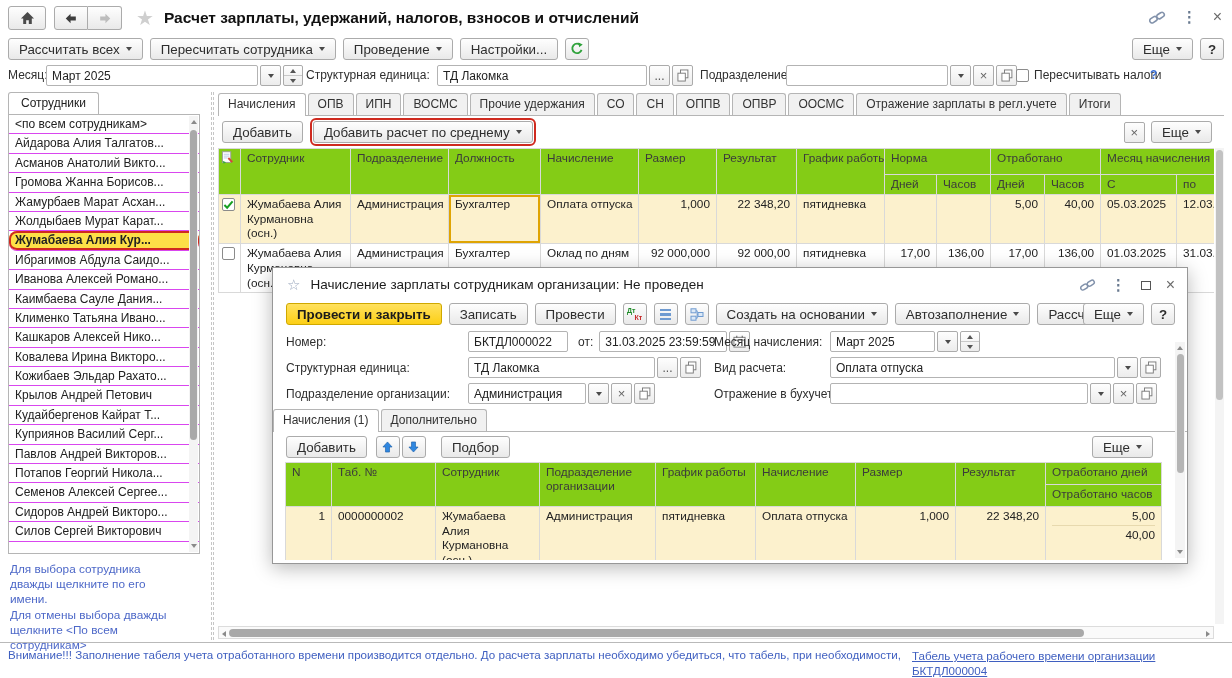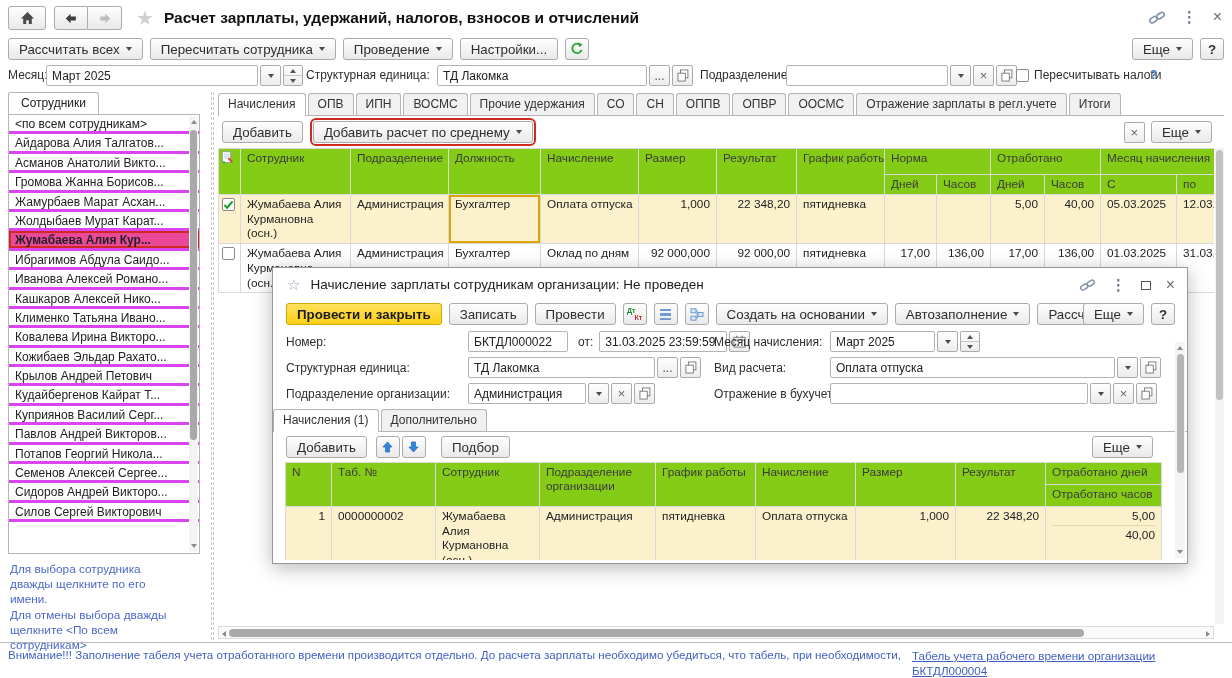--- a/index.html
+++ b/index.html
@@ -52,23 +52,23 @@
   .filterbar .lbl { top:3px; }
   .chk { width:13px; height:13px; border:1px solid #8b8b8b; border-radius:2px; background:#fff; display:inline-flex; align-items:center; justify-content:center; }
   .qmark { color:#3b6fd4; font-weight:bold; }
 
   
   .sidebar { position:absolute; left:8px; top:92px; width:200px; height:548px; }
   .side-tab { display:inline-block; padding:3px 12px 4px; border:1px solid #b5b5b5; border-bottom:none;
               border-radius:3px 3px 0 0; background:#fff; position:relative; z-index:2; }
   .listbox { position:absolute; left:0; top:22px; width:192px; height:440px; border:1px solid #b5b5b5;
              background:#fff; overflow:hidden; }
-  .emp { height:19.4px; line-height:19.4px; padding:0 6px; border-bottom:3px solid #d946ef;
+  .emp { height:19.4px; line-height:19.4px; padding:0 6px; border-bottom:1px solid #d946ef;
          white-space:nowrap; overflow:hidden; }
-  .emp.sel { font-weight:bold; background:#ec4899; box-shadow:inset 0 0 0 2px #cf2a1f; }
+  .emp.sel { font-weight:bold; background:#fde047; box-shadow:inset 0 0 0 2px #cf2a1f;border-radius:8px; }
   .sb-v { position:absolute; right:1px; top:1px; bottom:1px; width:9px; background:#f4f4f4; }
   .sb-v .thumb { position:absolute; left:1px; width:7px; background:#a9a9a9; border-radius:4px; }
   .sb-arrow-up { position:absolute; left:1.5px; top:4px; width:0; height:0;
     border-left:3px solid transparent; border-right:3px solid transparent; border-bottom:4px solid #8a8a8a; }
   .sb-arrow-down { position:absolute; left:1.5px; bottom:4px; width:0; height:0;
     border-left:3px solid transparent; border-right:3px solid transparent; border-top:4px solid #8a8a8a; }
   .side-hint { position:absolute; left:2px; top:470px; width:170px; color:#4d68c8; font-size:11.8px; line-height:1.28; }
   .side-hint div { margin-bottom:1px; }
   .splitter { position:absolute; left:211px; top:92px; height:548px; width:3px;
               border-left:1px dashed #c6c6c6; border-right:1px dashed #c6c6c6; }
@@ -283,22 +283,23 @@
     <div class="listbox">
       <div class="emp">&lt;по всем сотрудникам&gt;</div>
       <div class="emp">Айдарова Алия Талгатов...</div>
       <div class="emp">Асманов Анатолий Викто...</div>
       <div class="emp">Громова Жанна Борисов...</div>
       <div class="emp">Жамурбаев Марат Асхан...</div>
       <div class="emp">Жолдыбаев Мурат Карат...</div>
       <div class="emp sel">Жумабаева Алия Кур...</div>
       <div class="emp">Ибрагимов Абдула Саидо...</div>
       <div class="emp">Иванова Алексей Романо...</div>
+      <div class="emp">Каимбаева Сауле Дания...</div>
+      <div class="emp">Клименко Татьяна Ивано...</div>
       <div class="emp">Кашкаров Алексей Нико...</div>
-      <div class="emp">Клименко Татьяна Ивано...</div>
       <div class="emp">Ковалева Ирина Викторо...</div>
       <div class="emp">Кожибаев Эльдар Рахато...</div>
       <div class="emp">Крылов Андрей Петович</div>
       <div class="emp">Кудайбергенов Кайрат Т...</div>
       <div class="emp">Куприянов Василий Серг...</div>
       <div class="emp">Павлов Андрей Викторов...</div>
       <div class="emp">Потапов Георгий Никола...</div>
       <div class="emp">Семенов Алексей Сергее...</div>
       <div class="emp">Сидоров Андрей Викторо...</div>
       <div class="emp">Силов Сергей Викторович</div>

